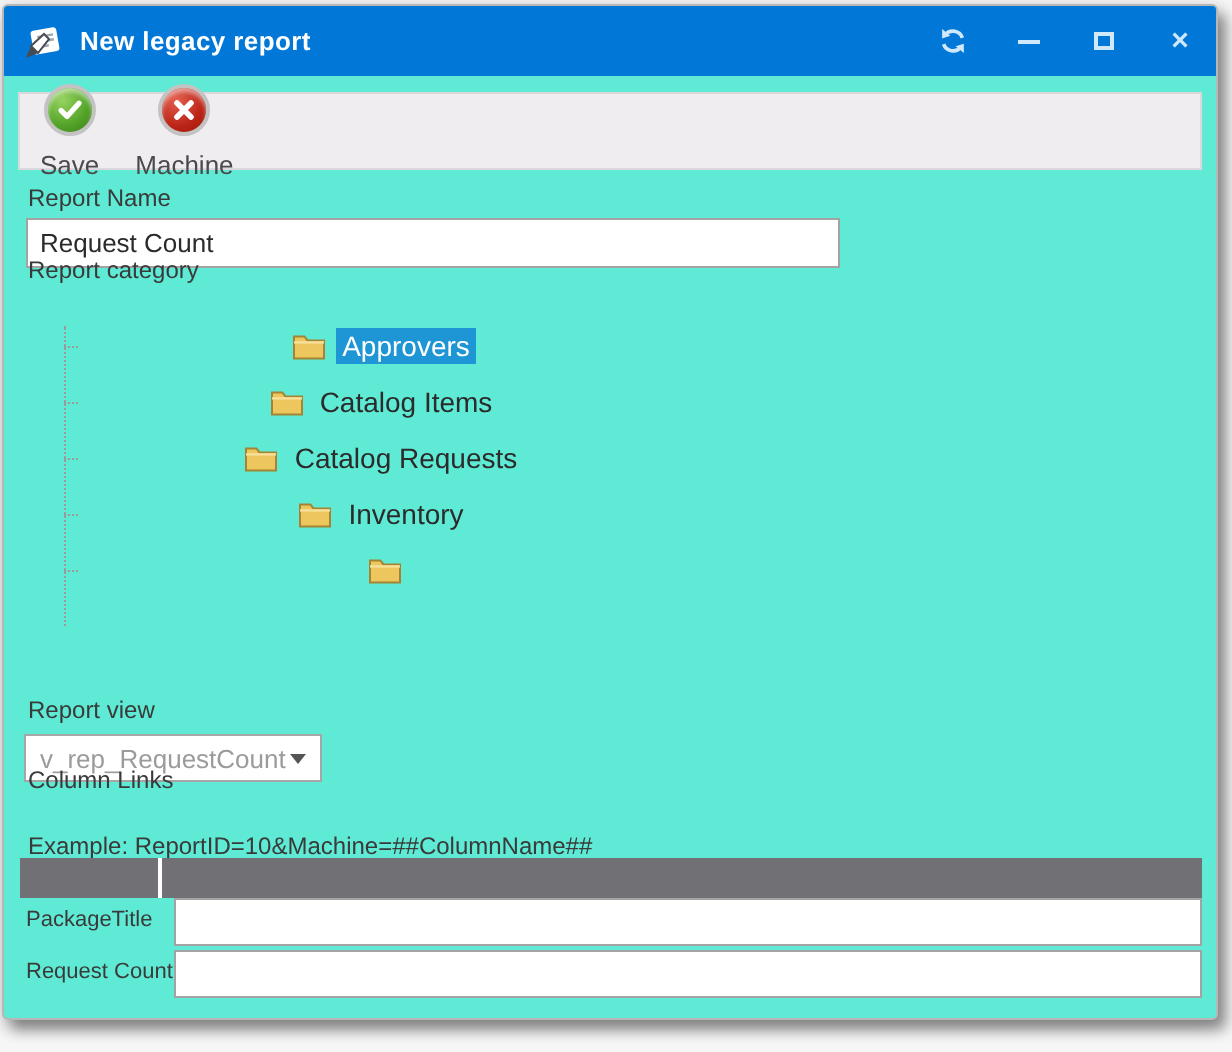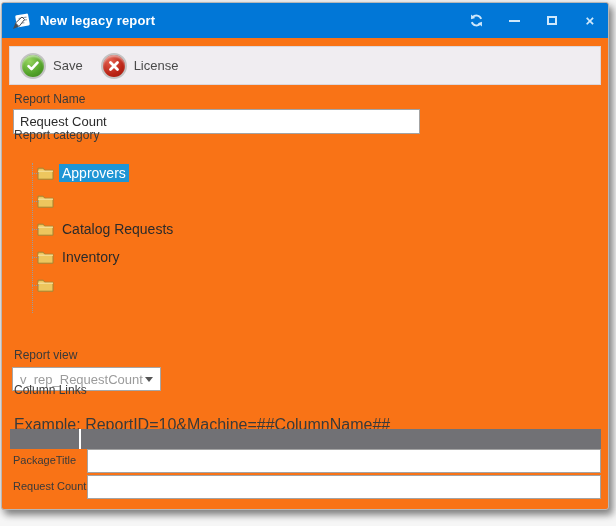--- a/index.html
+++ b/index.html
@@ -1,21 +1,21 @@
 <!DOCTYPE html>
 <html><head>
 <meta charset="utf-8">
 <style>
   html,body { margin:0; padding:0; background:#f6f6f6; font-family:"Liberation Sans", sans-serif; }
   .stage { position:relative; width:616px; height:526px; overflow:hidden; }
 
   
   .window {
     position:absolute; left:1px; top:2px; width:608px; height:508px;
-    background:#f97316; border:1px solid #b7b7b7; border-radius:3px;
+    background:#5eead4; border:1px solid #b7b7b7; border-radius:3px;
     box-shadow: 4px 5px 7px rgba(0,0,0,.40), 0 2px 10px rgba(0,0,0,.18);
     box-sizing:border-box;
   }
   .titlebar {
     position:absolute; left:0; top:0; right:0; height:35px;
     background:#0177d7; border-radius:2px 2px 0 0;
     display:flex; align-items:center; padding:0 10px; box-sizing:border-box;
   }
   .title-icon { width:20px; height:18px; flex:0 0 auto; margin-right:8px; }
   .title-text { color:#ffffff; font-size:13px; font-weight:bold; letter-spacing:.2px; }
@@ -24,21 +24,21 @@
   .min-glyph { width:11px; height:2px; background:#cfe8fb; }
   .max-glyph { width:10px; height:9px; border:2px solid #cfe8fb; box-sizing:border-box; }
   .close-glyph { color:#cfe8fb; font-size:15px; font-weight:bold; line-height:1; }
 
   
   .toolbar {
     position:absolute; left:7px; top:43px; width:592px; height:39px;
     background:#f0edf1; border:1px solid #dbd7dc; box-sizing:border-box;
     display:flex; align-items:center; padding-left:10px; gap:18px;
   }
-  .tool-btn { display:flex; align-items:center; gap:7px; cursor:pointer; }
+  .tool-btn { display:flex; align-items:center; gap:7px; cursor:pointer;flex-direction:column; }
   .orb {
     width:26px; height:26px; border-radius:50%;
     border:2px solid #c3c3c3; box-sizing:border-box;
     display:flex; align-items:center; justify-content:center;
     box-shadow: inset 0 2px 2px rgba(255,255,255,.5);
   }
   .orb.green { background:radial-gradient(circle at 34% 28%, #96d45f, #52a228 60%, #3c7e1a); }
   .orb.red   { background:radial-gradient(circle at 34% 28%, #e4604f, #bb2416 60%, #9c150a); }
   .tool-label { font-size:13px; color:#4a4a4a; }
 
@@ -51,42 +51,42 @@
     padding:2px 6px; outline:none; border-radius:0;
   }
   #report-name-input { left:11px; top:106px; width:407px; height:25px; }
 
   
   .tree { position:absolute; left:0; top:156px; width:380px; height:168px; }
   .tree::before {
     content:""; position:absolute; left:30px; top:4px; height:150px;
     border-left:1px dotted #9b9b9b;
   }
-  .tree-item { position:relative; height:28px; display:flex; align-items:center; padding-left:35px; cursor:pointer; }
+  .tree-item { position:relative; height:28px; display:flex; align-items:center; cursor:pointer;justify-content:center; }
   .tree-item::before {
     content:""; position:absolute; left:30px; top:50%; width:7px;
     border-top:1px dotted #9b9b9b;
   }
   .folder-icon { width:17px; height:14px; flex:0 0 auto; }
   .tree-label { margin-left:5px; font-size:14px; color:#2b2b2b; padding:1px 3px; }
   .tree-item.selected .tree-label { background:#1e95d5; color:#ffffff; }
 
   
   #report-view-label { left:12px; top:345px; }
   .combo {
     position:absolute; left:10px; top:364px; width:149px; height:24px;
     border:1px solid #a6a6a6; background:#fff; box-sizing:border-box;
     display:flex; align-items:center; padding:0 7px; cursor:pointer;
   }
   .combo-value { font-size:13px; color:#9b9b9b; flex:1 1 auto; white-space:nowrap; overflow:hidden; }
   .combo-arrow { width:0; height:0; border-left:4px solid transparent; border-right:4px solid transparent; border-top:5px solid #555; }
 
   
   #column-links-label { left:12px; top:380px; }
-  #column-links-example { left:12px; top:413px; font-size:16px; color:#3a3a3a; }
+  #column-links-example { left:12px; top:413px; font-size:12px; color:#3a3a3a; }
   .grid-header {
     position:absolute; left:8px; top:426px; width:591px; height:20px;
     background:#717175; display:flex;
   }
   .grid-header .h1 { width:69px; border-right:2px solid #ffffff; }
   .grid-header .h2 { flex:1; }
   .row-label { position:absolute; left:11px; font-size:11px; color:#3a3a3a; }
   #packagetitle-label { top:451px; }
   #request-count-label { top:477px; }
   #packagetitle-input { left:85px; top:446px; width:514px; height:24px; }
@@ -137,41 +137,42 @@
             </svg>
         </span>
         <span class="tool-label">Save</span>
       </div>
       <div class="tool-btn">
         <span class="orb red">
           <svg width="12" height="12" viewBox="0 0 12 12">
               <path d="M2.5 2.5 L9.5 9.5 M9.5 2.5 L2.5 9.5" stroke="#ffffff" stroke-width="2.8" stroke-linecap="round"></path>
             </svg>
         </span>
-        <span class="tool-label">License</span>
+        <span class="tool-label">Machine</span>
       </div>
     </div>
 
     <div class="lbl" style="left:12px; top:89px;">Report Name</div>
     <input id="report-name-input" class="txt-input" type="text" value="Request Count" style="">
 
     <div class="lbl" style="left:12px; top:125px;">Report category</div>
     <div class="tree">
       <div class="tree-item selected">
         <svg class="folder-icon" viewBox="0 0 17 14">
           <path d="M1 2.2h5.2l1.5 2H16v9H1z" fill="#edc65e" stroke="#a28433" stroke-width="1"></path>
           <path d="M1 5.2h15" stroke="#f7e09a" stroke-width="1.2"></path>
         </svg>
         <span class="tree-label">Approvers</span>
       </div>
       <div class="tree-item">
         <svg class="folder-icon" viewBox="0 0 17 14">
           <path d="M1 2.2h5.2l1.5 2H16v9H1z" fill="#edc65e" stroke="#a28433" stroke-width="1"></path>
           <path d="M1 5.2h15" stroke="#f7e09a" stroke-width="1.2"></path>
         </svg>
+        <span class="tree-label">Catalog Items</span>
       </div>
       <div class="tree-item">
         <svg class="folder-icon" viewBox="0 0 17 14">
           <path d="M1 2.2h5.2l1.5 2H16v9H1z" fill="#edc65e" stroke="#a28433" stroke-width="1"></path>
           <path d="M1 5.2h15" stroke="#f7e09a" stroke-width="1.2"></path>
         </svg>
         <span class="tree-label">Catalog Requests</span>
       </div>
       <div class="tree-item">
         <svg class="folder-icon" viewBox="0 0 17 14">

